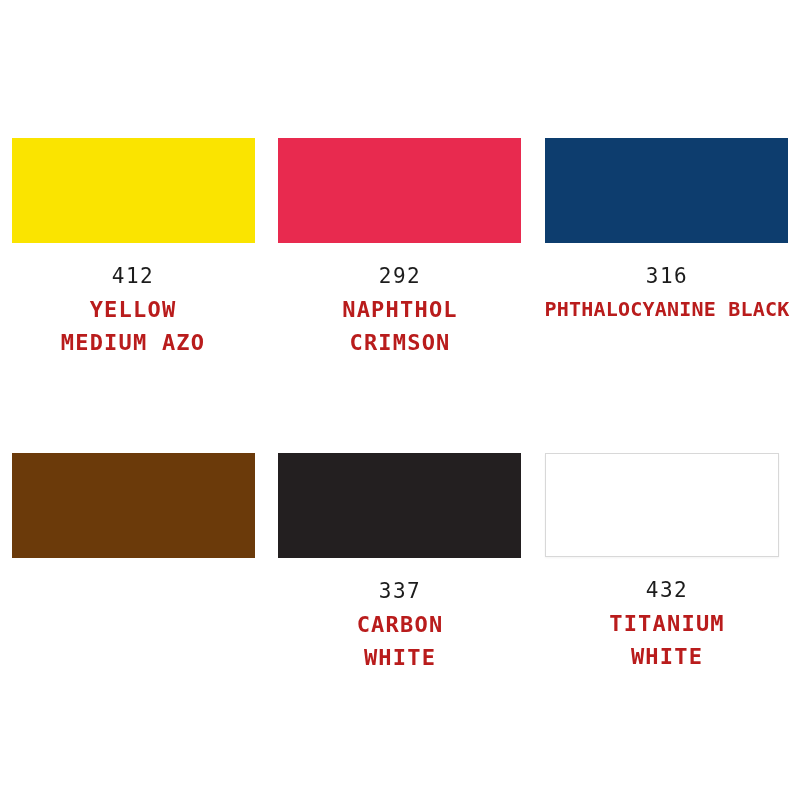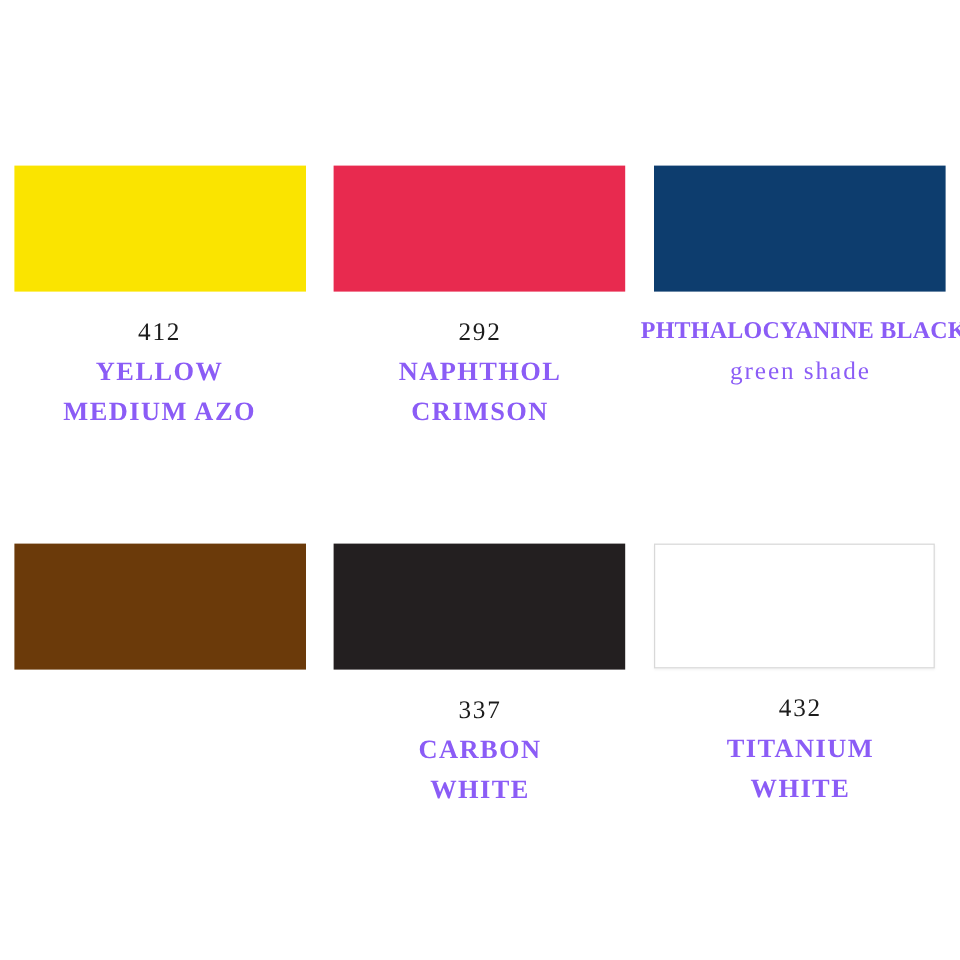--- a/index.html
+++ b/index.html
@@ -23,21 +23,20 @@
     background: #ffffff;
     box-sizing: border-box;
   }
 
   .swatch-grid {
     position: absolute;
     left: 0;
     top: 0;
     width: 640px;
     height: 800px;
-    font-family: Liberation Serif, serif;
   }
 
   
   .cell {
     position: absolute;
     width: 266px;
     box-sizing: border-box;
   }
   .cell.col-0 { left: 0px; }
   .cell.col-1 { left: 267px; }
@@ -81,21 +80,21 @@
     line-height: 33px;
     letter-spacing: 1.5px;
     font-weight: 400;
     color: #1c1c1c;
   }
   .name-line {
     font-size: 22px;
     line-height: 33px;
     letter-spacing: 1.2px;
     font-weight: 700;
-    color: #8b5cf6;
+    color: #b91c1c;
     white-space: nowrap;
   }
   .name-line.tight {
     font-size: 20px;
     letter-spacing: 0.2px;
   }
   .name-line.lower {
     font-weight: 400;
     text-transform: none;
     letter-spacing: 1.6px;
@@ -123,22 +122,22 @@
       <div class="caption">
         <div class="code">292</div>
         <div class="name-line">NAPHTHOL</div>
         <div class="name-line">CRIMSON</div>
       </div>
     </div>
 
     <div class="cell row-0 col-2">
       <div class="chip" style="background-color: rgb(13, 61, 110);"></div>
       <div class="caption">
+        <div class="code">316</div>
         <div class="name-line tight">PHTHALOCYANINE BLACK</div>
-        <div class="name-line lower">green shade</div>
       </div>
     </div>
 
     <div class="cell row-1 col-0">
       <div class="chip" style="background-color: rgb(107, 58, 10);"></div>
     </div>
 
     <div class="cell row-1 col-1">
       <div class="chip" style="background-color: rgb(35, 31, 32);"></div>
       <div class="caption">

